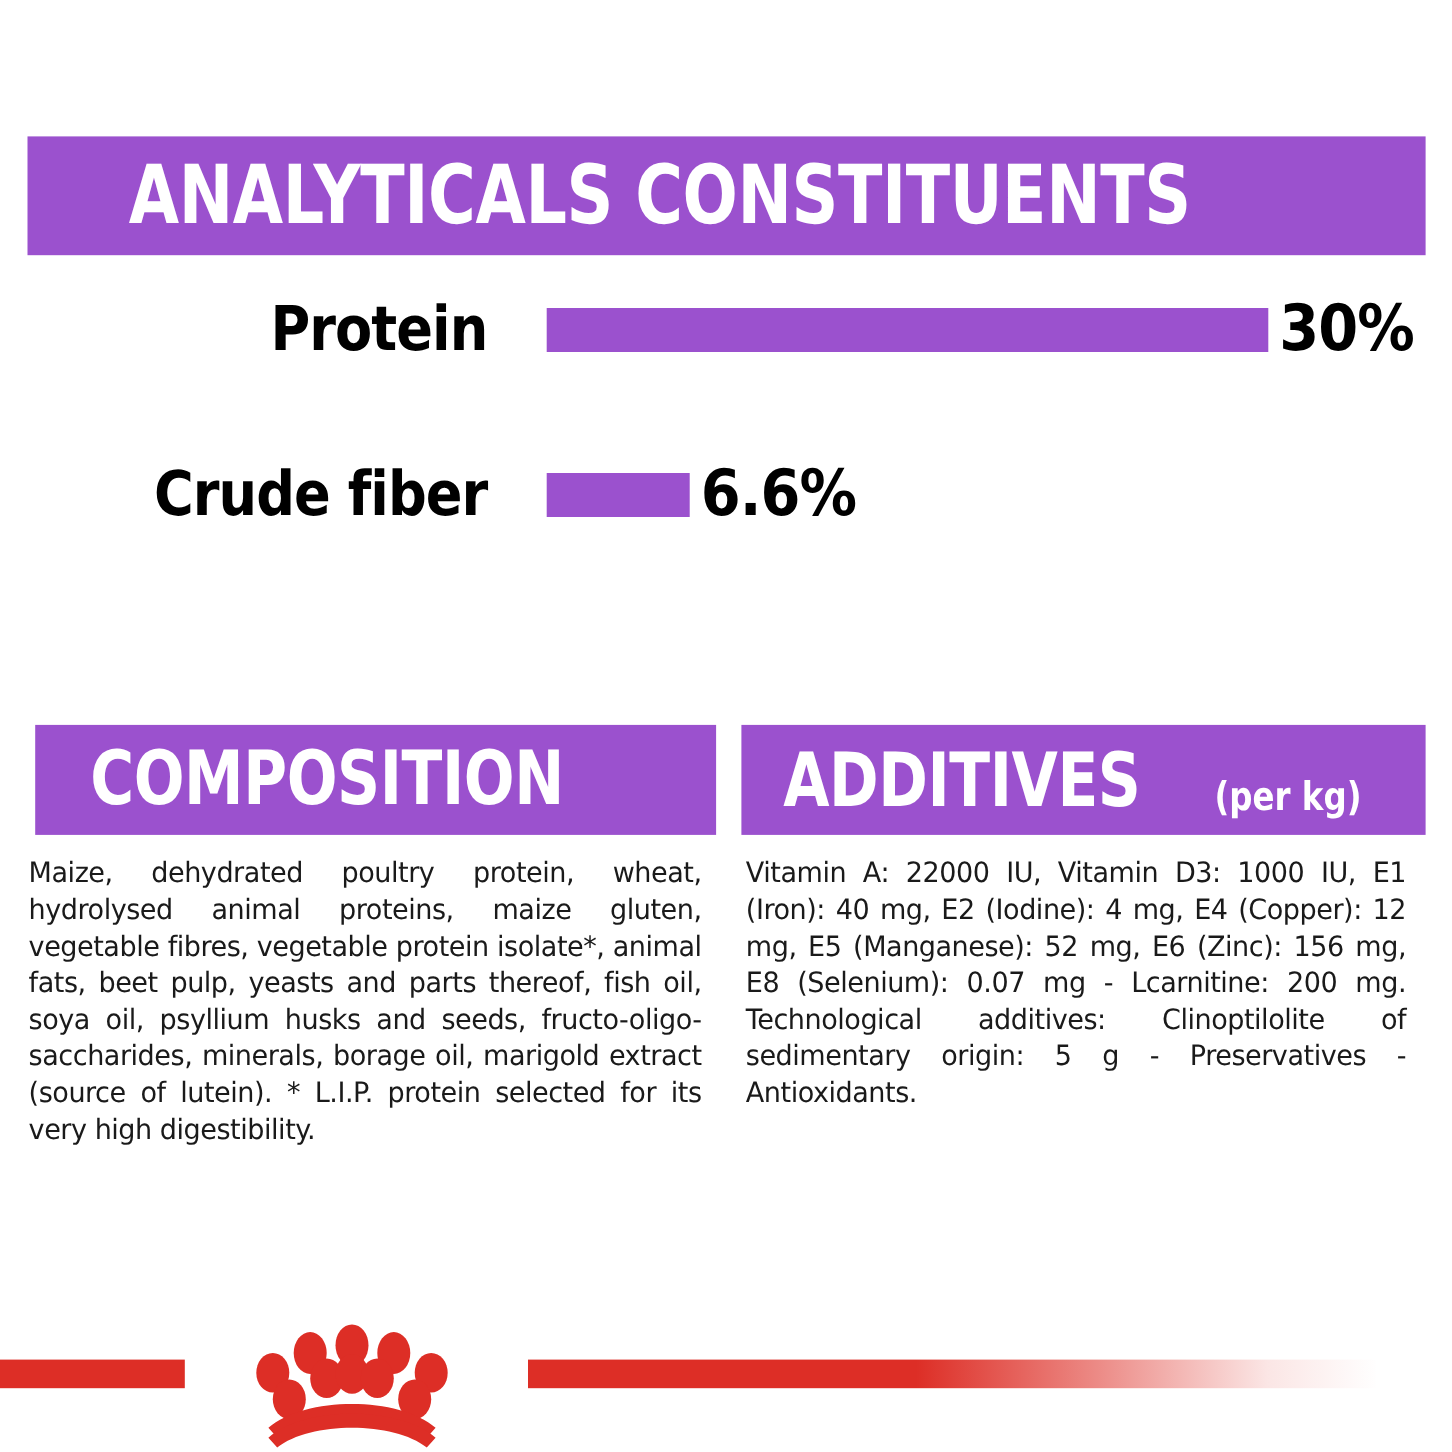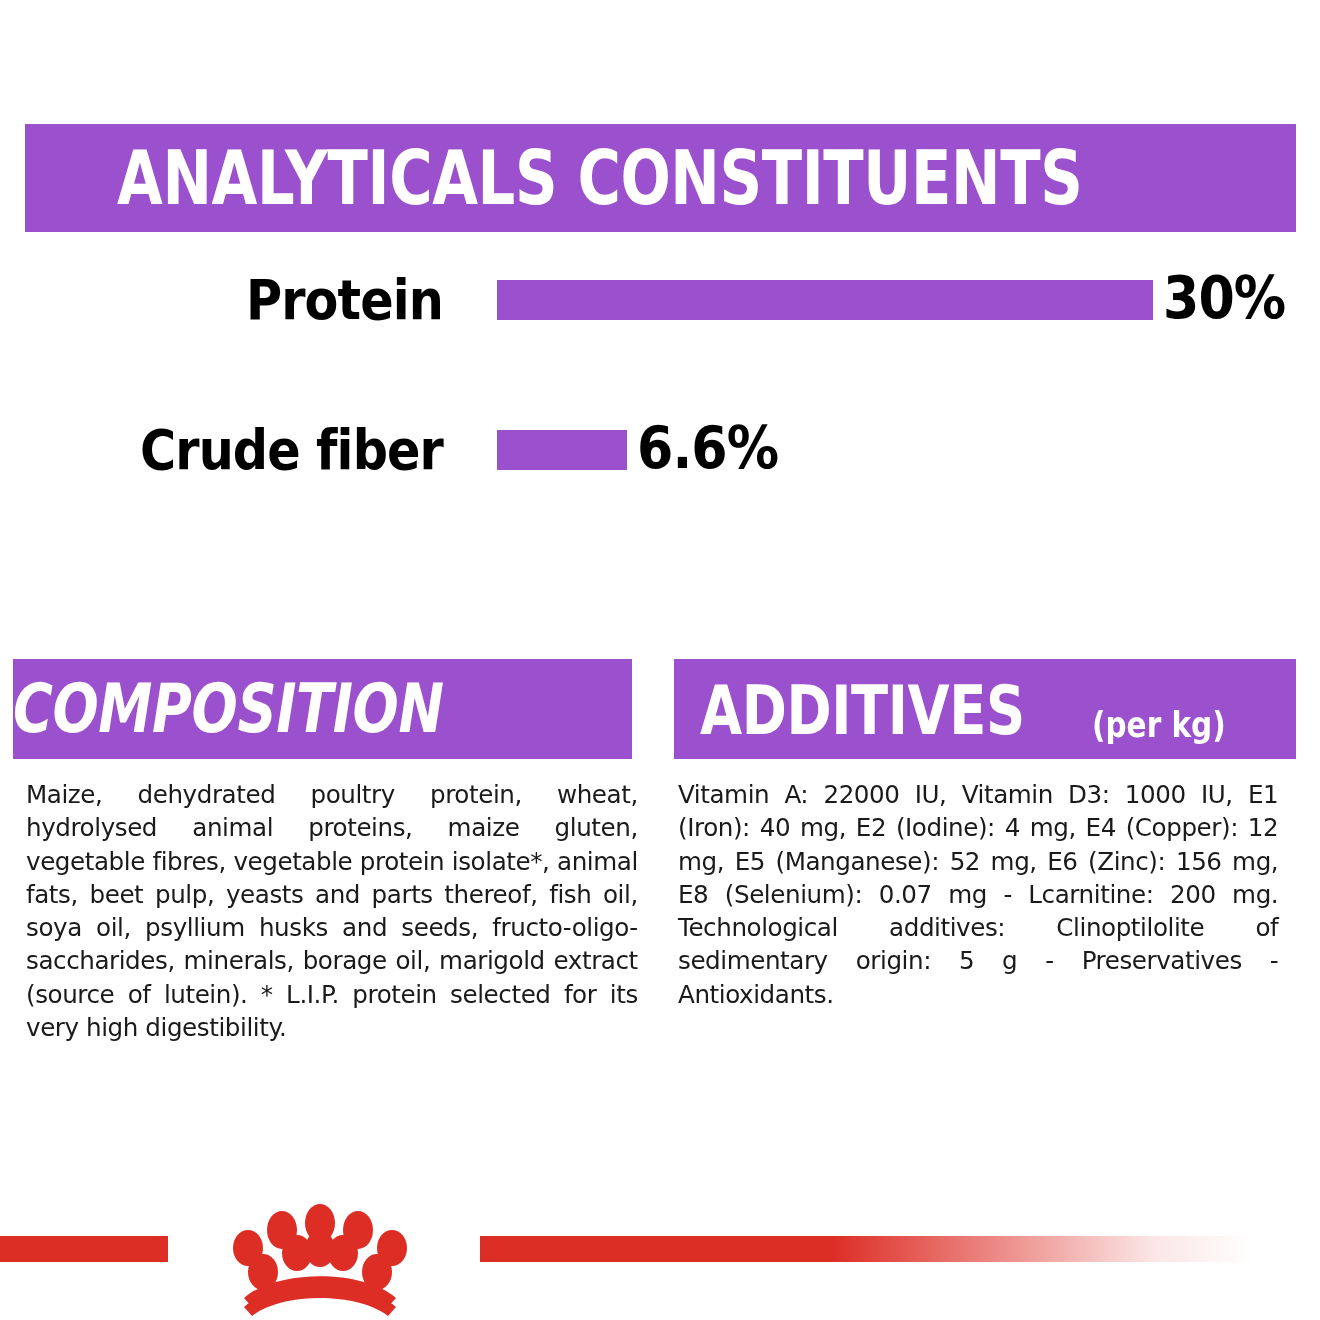--- a/index.html
+++ b/index.html
@@ -42,34 +42,34 @@
   #banner-analyticals {
     left: 25px;
     top: 124px;
     width: 1271px;
     height: 108px;
     padding-left: 92px;
   }
   #banner-analyticals .banner-title { font-size: 74px; }
 
   #banner-composition {
-    left: 13px;
+    left: 32px;
     top: 659px;
     width: 619px;
     height: 100px;
-    font-style: italic;
+    padding-left: 50px;
   }
   #banner-composition .banner-title { font-size: 68px; }
 
   #banner-additives {
     left: 674px;
     top: 659px;
     width: 622px;
     height: 100px;
-    padding-left: 26px;
+    padding-left: 38px;
     align-items: flex-end;
   }
   #banner-additives .banner-title { font-size: 68px; padding-bottom: 14px;}
   #banner-additives .banner-sub {
     color: #ffffff;
     font-family: "DejaVu Sans", sans-serif;
     font-weight: bold;
     font-size: 36px;
     line-height: 1;
     white-space: nowrap;

